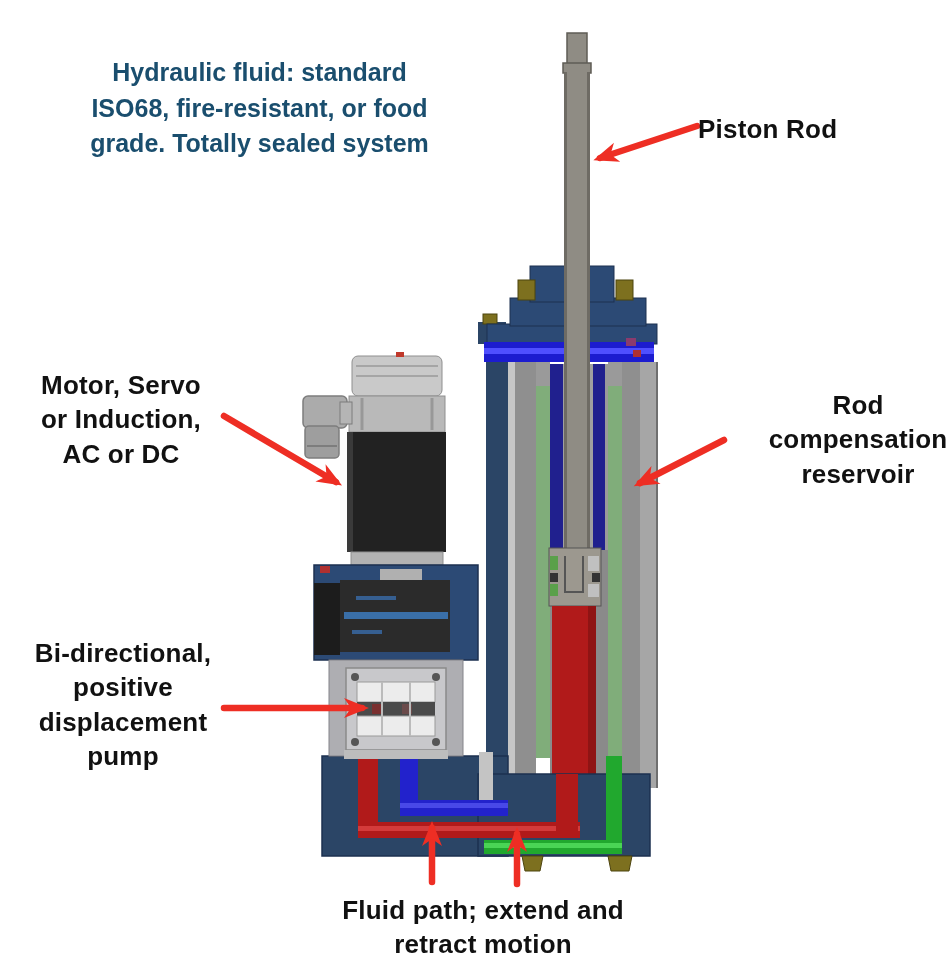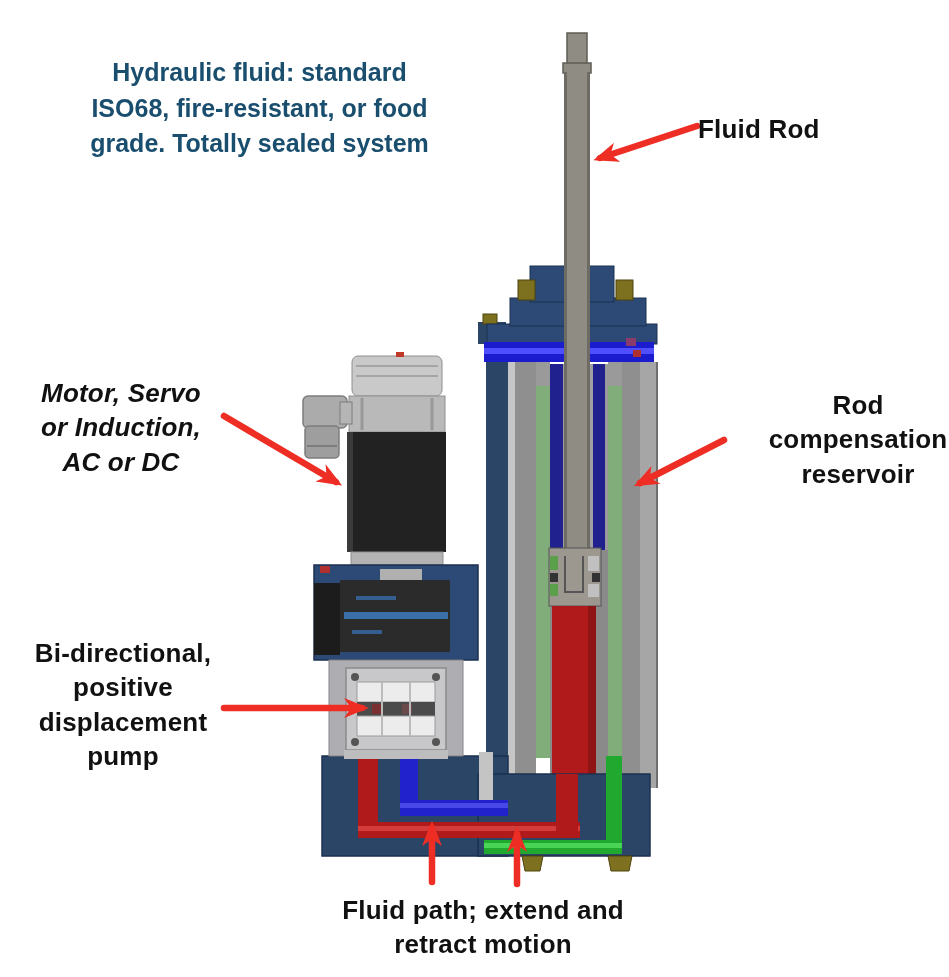--- a/index.html
+++ b/index.html
@@ -173,23 +173,23 @@
       <line x1="224" y1="708" x2="362" y2="708" marker-end="url(#ah)"></line>
       <line x1="432" y1="882" x2="432" y2="828" marker-end="url(#ah)"></line>
       <line x1="517" y1="884" x2="517" y2="834" marker-end="url(#ah)"></line>
     </g>
   </svg>
 
   <div class="note" style="left:47px;top:55px;width:425px;">Hydraulic fluid: standard
 ISO68, fire-resistant, or food
 grade. Totally sealed system</div>
 
-  <div class="label lbl-26" style="left:698px;top:112px;width:180px;text-align:left;">Fluid Rod</div>
-
-  <div class="label lbl-26" style="left:15px;top:376px;width:212px;font-style:italic;">Motor, Servo
+  <div class="label lbl-26" style="left:698px;top:112px;width:180px;text-align:left;">Piston Rod</div>
+
+  <div class="label lbl-26" style="left:15px;top:368px;width:212px;">Motor, Servo
 or Induction,
 AC or DC</div>
 
   <div class="label lbl-26" style="left:750px;top:388px;width:216px;">Rod
 compensation
 reservoir</div>
 
   <div class="label lbl-26" style="left:15px;top:636px;width:216px;">Bi-directional,
 positive
 displacement

